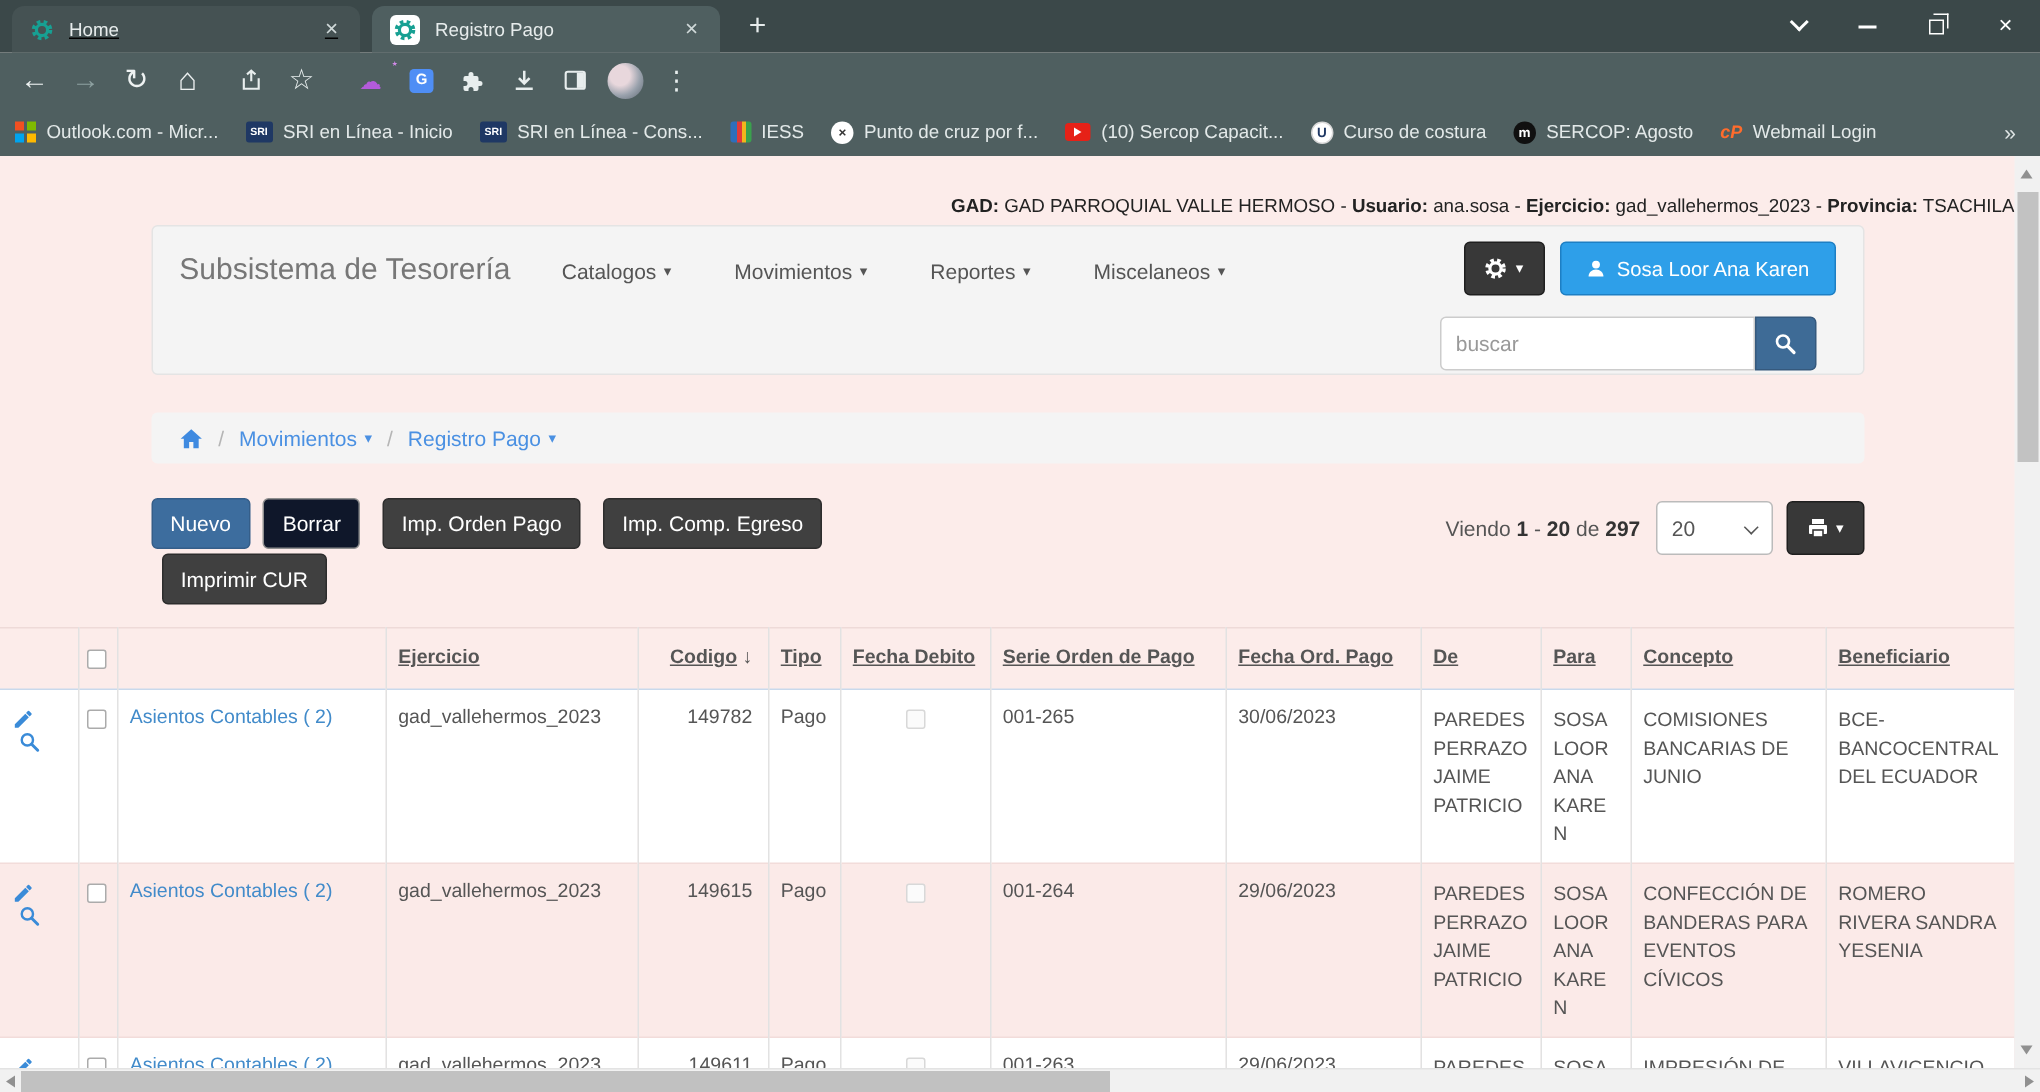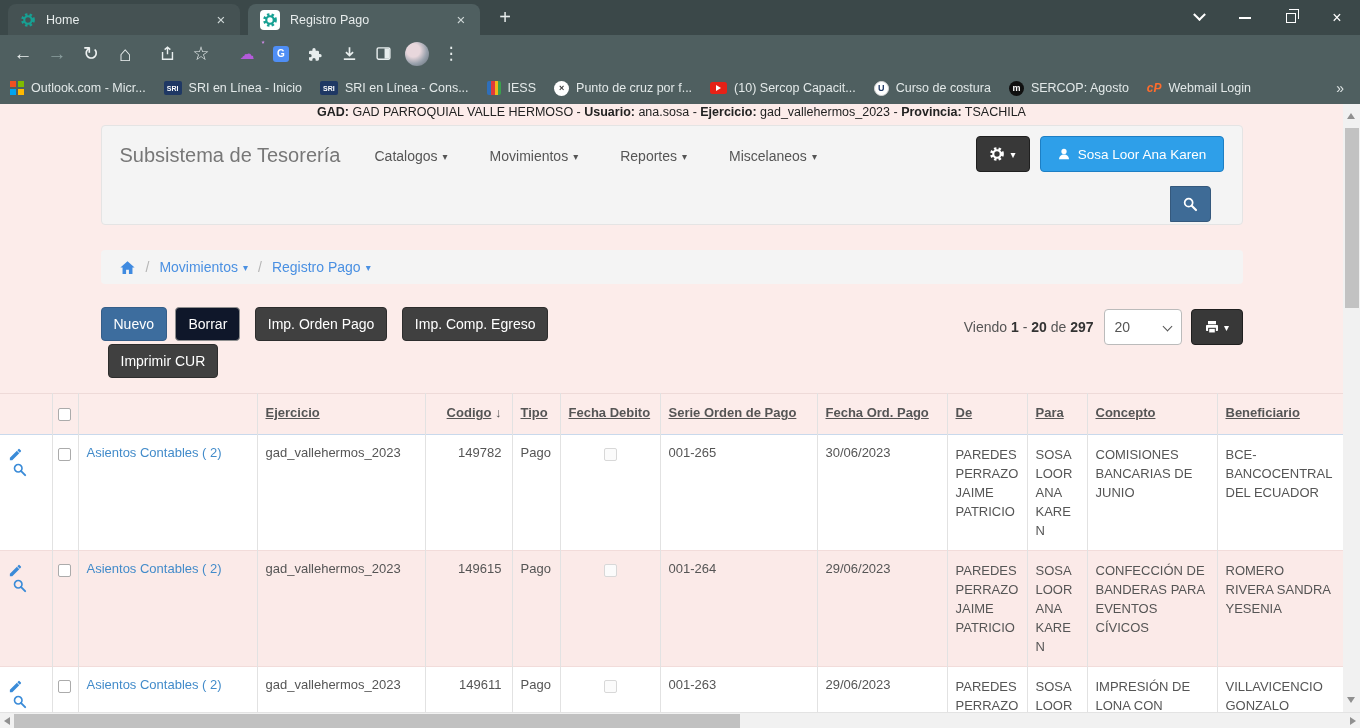--- a/index.html
+++ b/index.html
@@ -2,21 +2,21 @@
 <html><head>
 <meta charset="utf-8">
 <style>
   * { box-sizing: border-box; margin: 0; padding: 0; }
   html,body { width:1360px; height:728px; overflow:hidden; }
   body { font-family:"Liberation Sans","DejaVu Sans",sans-serif; background:#fcecea; position:relative; }
 
   
   .tabstrip { position:absolute; top:0; left:0; width:1360px; height:35px; background:#3b4849; }
   .tab { position:absolute; top:4px; height:31px; border-radius:8px 8px 0 0; display:flex; align-items:center; padding:0 10px 0 12px; }
-  .tab-home { left:8px; width:232px; background:#455253; }
+  .tab-home { left:8px; width:232px; background:#455253;text-decoration:underline; }
   .tab-active { left:248px; width:232px; background:#4f5f60; }
   .tab-title { color:#e7ecec; font-size:12.5px; margin-left:10px; flex:1; white-space:nowrap; overflow:hidden; }
   .tab-close { color:#cfd8d8; font-size:15px; width:18px; height:18px; line-height:17px; text-align:center; border-radius:50%; }
   .fav-gear { width:16px; height:16px; color:#17a093; flex:0 0 auto; }
   .fav-wrap { width:20px; height:20px; background:#fff; border-radius:4px; display:flex; align-items:center; justify-content:center; flex:0 0 auto; }
   .newtab-btn { position:absolute; left:492px; top:6px; color:#e7ecec; font-size:20px; width:26px; text-align:center; }
   .win-controls { position:absolute; right:0; top:0; height:35px; display:flex; align-items:center; }
   .win-btn { width:46px; height:35px; display:flex; align-items:center; justify-content:center; color:#fff; font-size:16px; }
   .chev-down { width:9px; height:9px; border-right:2px solid #fff; border-bottom:2px solid #fff; transform:rotate(45deg) translate(-2px,-2px); }
   .min-bar { width:12px; height:2px; background:#fff; }
@@ -47,21 +47,21 @@
   .iess-logo { width:14px; height:14px; border-radius:2px; background:linear-gradient(90deg,#2e6fbb 0 30%,#e03a3a 30% 55%,#f2b61c 55% 75%,#3aa14d 75% 100%); }
   .circle-ic { width:15px; height:15px; border-radius:50%; background:#fff; display:flex; align-items:center; justify-content:center; font-size:9px; font-weight:bold; color:#333; }
   .yt-logo { width:17px; height:12px; background:#e62117; border-radius:2.5px; display:flex; align-items:center; justify-content:center; }
   .yt-logo b { width:0; height:0; border-left:5px solid #fff; border-top:3.2px solid transparent; border-bottom:3.2px solid transparent; }
   .sercop-logo { width:15px; height:15px; border-radius:50%; background:#101010; color:#fff; font-size:9px; font-weight:bold; display:flex; align-items:center; justify-content:center; }
   .cp-logo { color:#ff6c2c; font-weight:bold; font-size:12px; font-style:italic; }
   .bm-overflow { margin-left:auto; color:#dfe5e5; font-size:14px; padding-right:6px; }
 
   
   .content { position:absolute; top:104px; left:0; width:1343px; height:608px; overflow:hidden; background:#fcecea; }
-  .info-bar { text-align:center; padding-top:1px; font-size:12.5px; color:#222; }
+  .info-bar { text-align:right; padding-top:26px; font-size:12.5px; color:#222; }
   .info-bar b { font-weight:bold; }
   .container { width:1142px; margin:4px auto; position:relative; }
 
   .navbar { margin-top:6px; height:100px; background:#f4f4f4; border:1px solid #e4e4e4; border-radius:4px; position:relative; }
   .brand { position:absolute; left:18px; top:18px; font-size:20px; color:#777; }
   .menus { position:absolute; left:252px; top:22px; display:flex; }
   .menu-item { font-size:14px; color:#555; padding:0 21px; display:flex; align-items:center; gap:5px; }
   .caret { font-size:10px; color:#555; }
   .gear-btn { position:absolute; right:212px; top:10px; width:54px; height:36px; background:#383838; border:1px solid #1f1f1f; border-radius:4px; color:#fff; display:flex; align-items:center; justify-content:center; gap:5px; }
   .gear-btn .caret { color:#fff; }
@@ -331,20 +331,21 @@
           </svg>
         <span class="caret">▾</span>
       </div>
       <div class="user-btn">
         <svg width="14" height="14" class="use">
             <use href="#i-person"></use>
           </svg>
         <span>Sosa Loor Ana Karen</span>
       </div>
       <div class="search-group">
+        <input class="search-input" placeholder="buscar" style="">
         <div class="search-btn">
           <svg width="16" height="16" class="use">
               <use href="#i-search"></use>
             </svg>
         </div>
       </div>
     </div>
 
     <div class="breadcrumb">
       <svg class="bc-home use">

